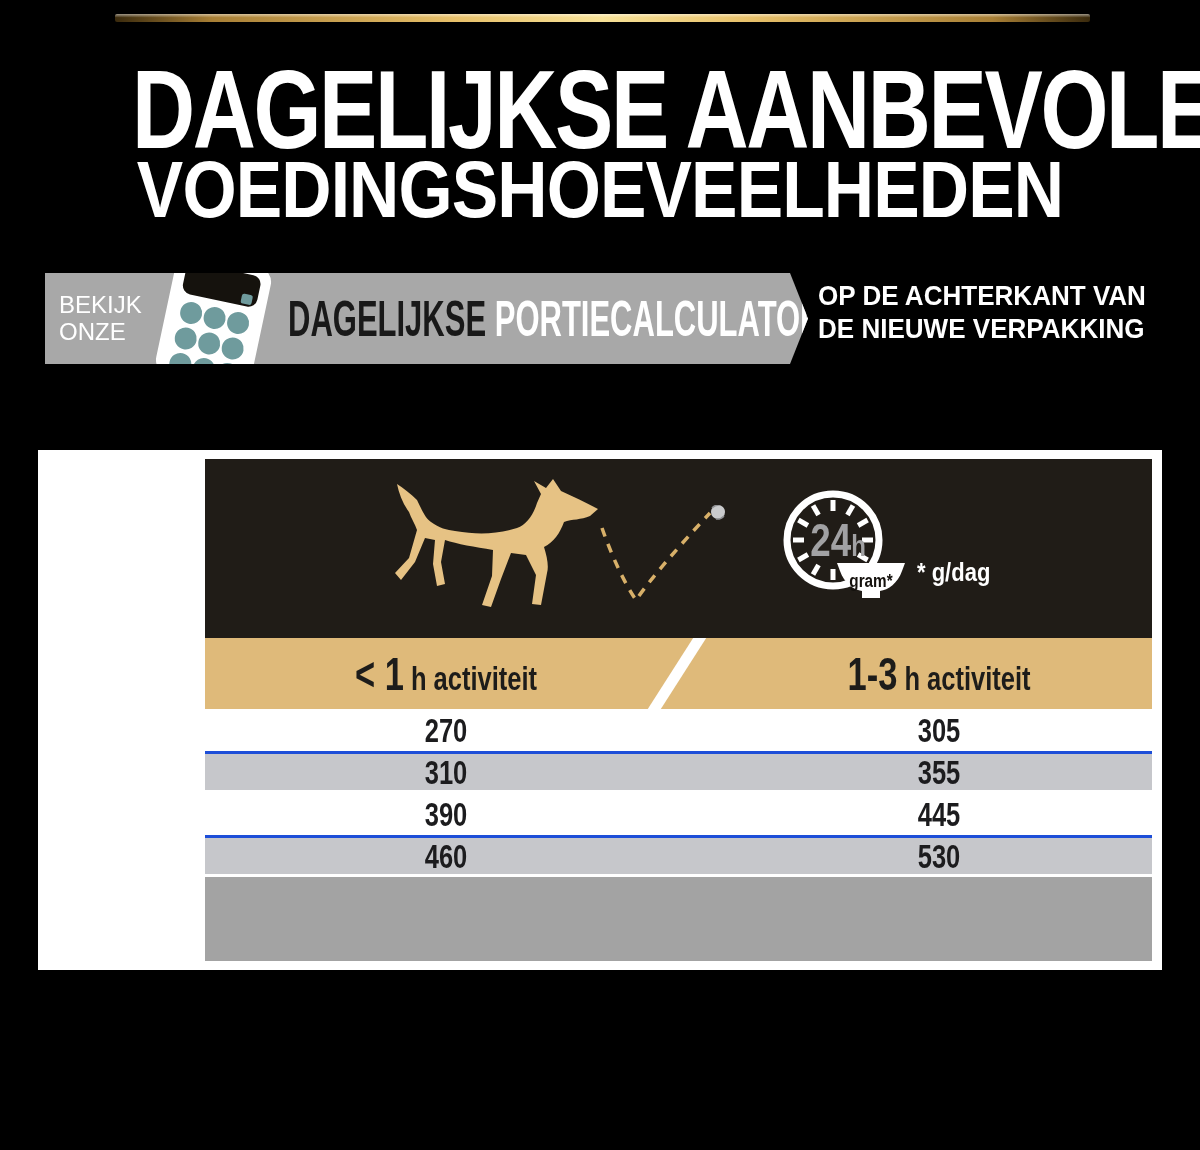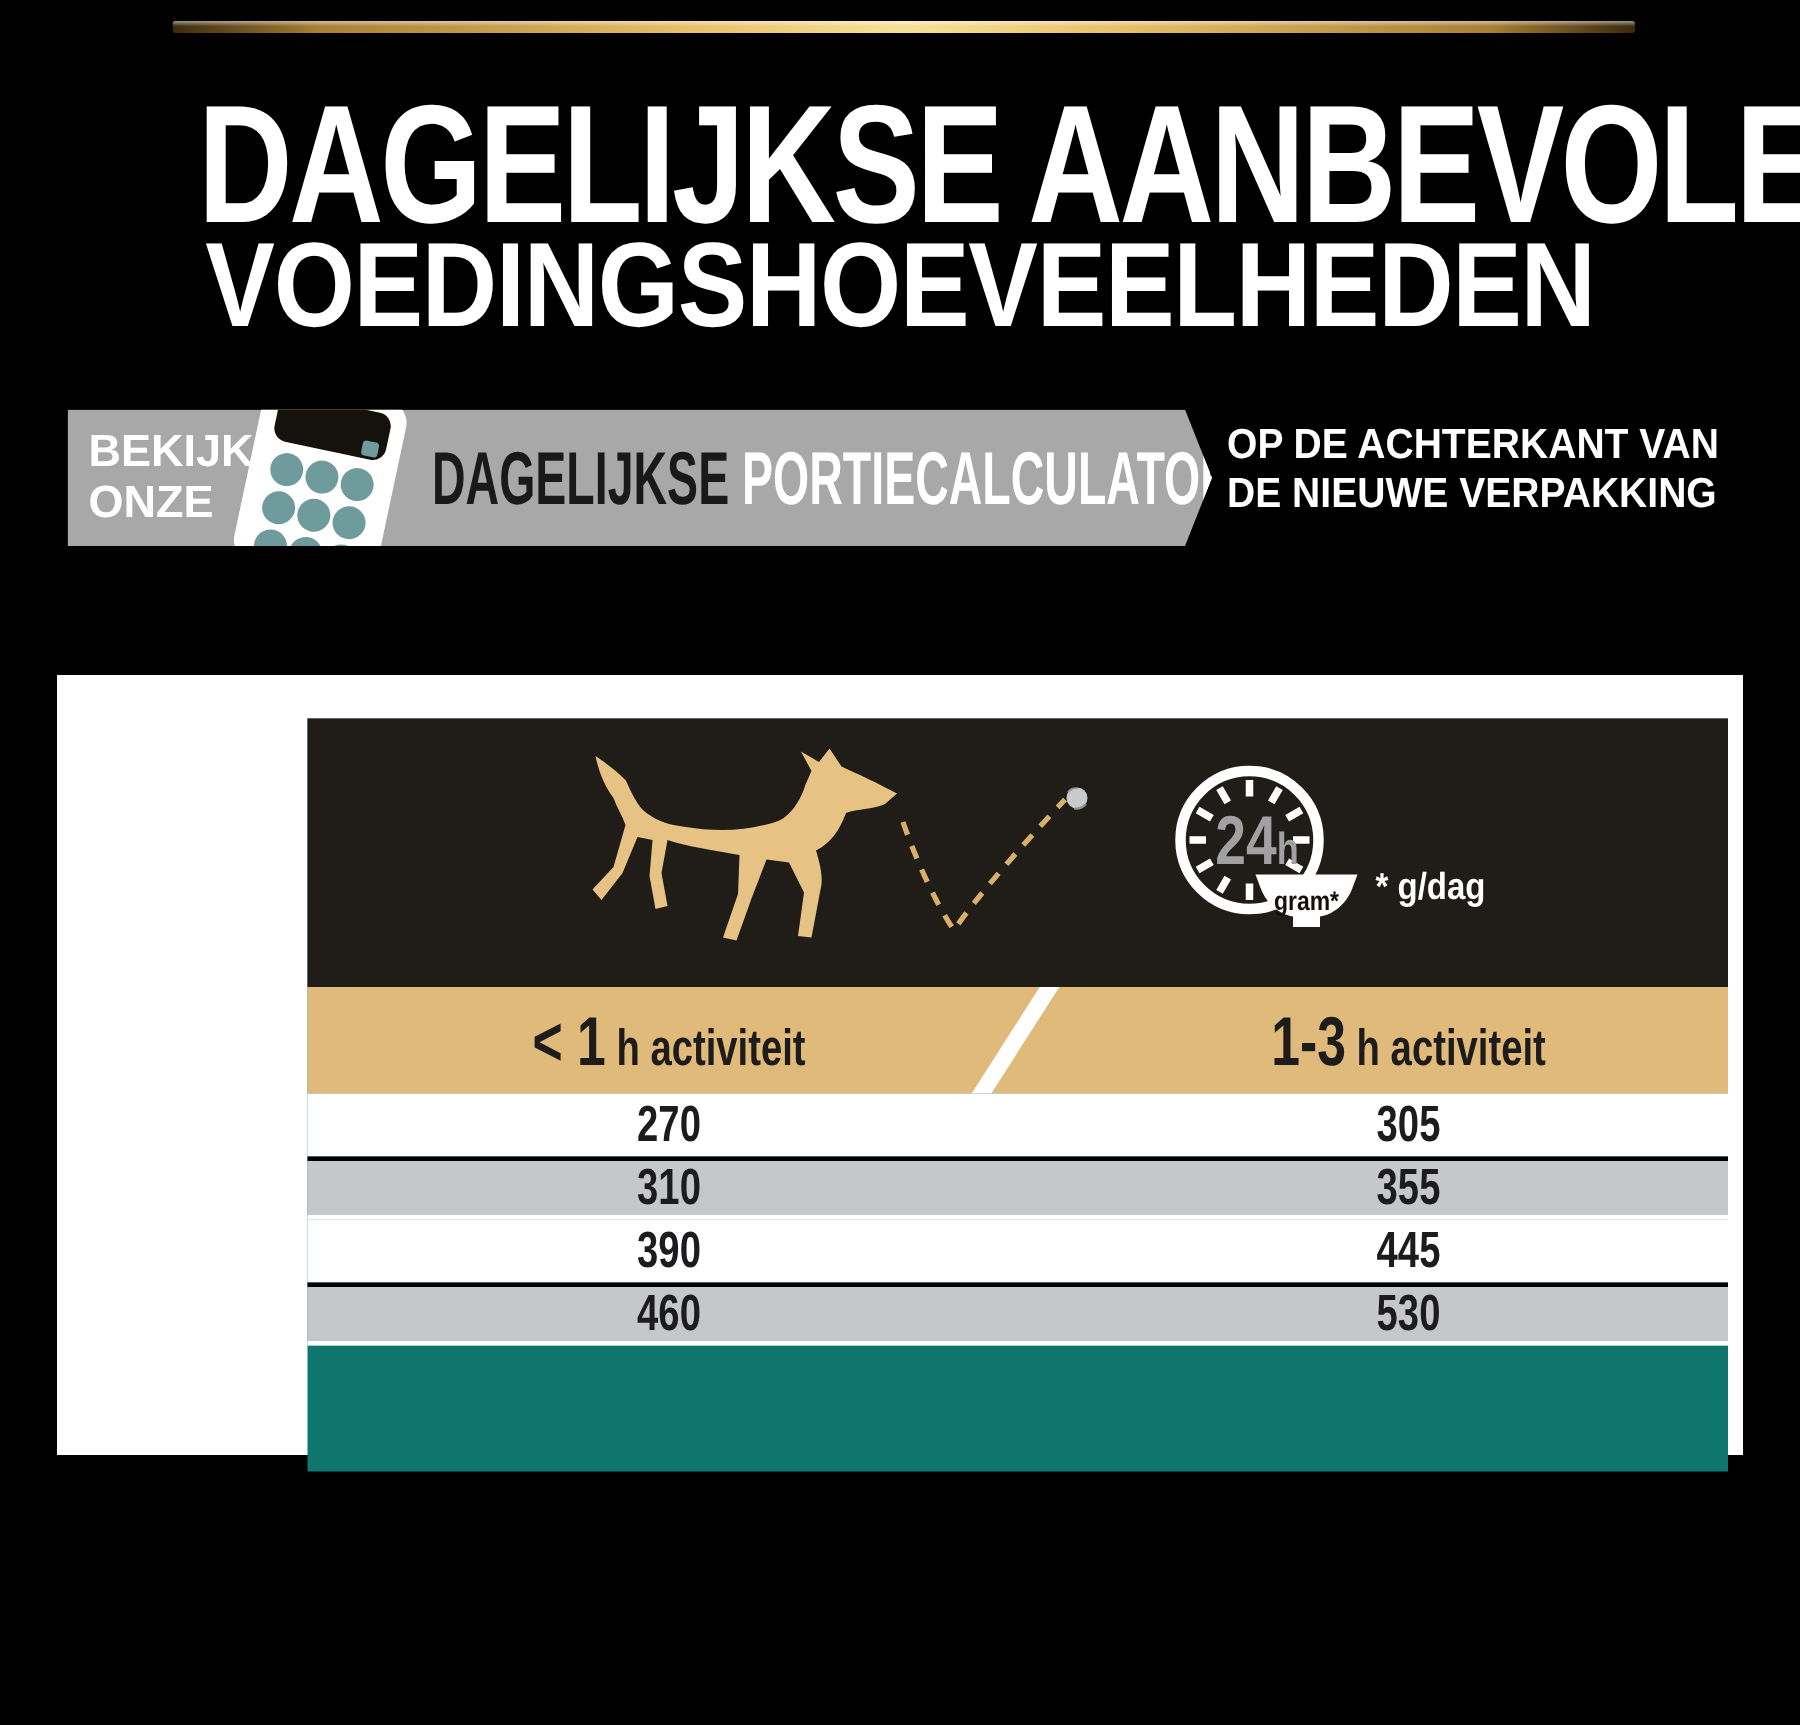--- a/index.html
+++ b/index.html
@@ -25,21 +25,21 @@
     font-size:80px;font-weight:bold;line-height:1.0;letter-spacing:-1px;
     transform:scaleX(0.87);white-space:nowrap;
   }
   
   .banner{
     position:absolute;left:45px;top:273px;width:763px;height:91px;background:#a8a8a8;
     clip-path:polygon(0 0, calc(100% - 18px) 0, 100% 50%, calc(100% - 18px) 100%, 0 100%);
   }
   .banner-intro{
     position:absolute;left:14px;top:50%;transform:translateY(-50%);
-    color:#fff;font-weight:bold;font-size:30px;line-height:1.15;letter-spacing:0;
+    color:#fff;font-weight:normal;font-size:24px;line-height:1.15;letter-spacing:0;
   }
   .calc-wrap{
     position:absolute;left:118px;top:-16px;width:102px;height:128px;
     transform:rotate(12deg);
   }
   .banner-label{
     position:absolute;left:243px;top:50%;
     transform:translateY(-50%) scaleX(0.62);transform-origin:left center;
     white-space:nowrap;font-size:50px;font-weight:bold;letter-spacing:0;
   }
@@ -56,21 +56,21 @@
   }
   .weight-col{
     position:absolute;left:9px;top:9px;width:150px;height:502px;background:#8b8b8f;
   }
   .scale-icon{position:absolute;left:15px;top:12px;}
   .wlabel{
     position:absolute;left:75px;font-size:34px;font-weight:bold;color:#2a2a2c;
     transform:translate(-50%,-50%) scaleX(0.78);white-space:nowrap;
   }
   .content{
-    position:absolute;left:167px;top:9px;width:947px;height:502px;background:#0f766e;margin-top:20px;
+    position:absolute;left:167px;top:9px;width:947px;height:502px;background:#a3a3a3;
   }
   .band-dark{
     position:absolute;left:0;top:0;width:947px;height:179px;background:#201c17;overflow:hidden;
   }
   .dog-gold{position:absolute;left:190px;top:19px;}
   .traj{position:absolute;left:395px;top:46px;}
   .clock{position:absolute;left:573px;top:26px;}
   .clock-label{
     position:absolute;left:633px;top:81px;transform:translate(-50%,-50%) scaleX(0.8);
     color:#a1a1a3;font-weight:bold;white-space:nowrap;
@@ -92,21 +92,21 @@
   .hdr{
     position:absolute;top:50%;transform:translate(-50%,-50%) scaleX(0.75);
     white-space:nowrap;color:#1d1c1a;font-weight:bold;
   }
   .hdr .big{font-size:46px;}
   .hdr .sm{font-size:34px;}
   .hdr.c1{left:241px;}
   .hdr.c2{left:734px;}
   .rows{position:absolute;left:0;top:250px;width:947px;height:252px;}
   .trow{position:relative;width:947px;height:42px;background:#fff;}
-  .trow.alt{background:#c6c7cb;border-top:3px solid #000000;border-bottom:3px solid #fff;box-sizing:border-box;padding-left:24px;}
+  .trow.alt{background:#c6c7cb;border-top:3px solid #1d4ed8;border-bottom:3px solid #fff;box-sizing:border-box;padding-left:24px;}
   .val{
     position:absolute;top:50%;transform:translate(-50%,-50%) scaleX(0.75);
     font-size:34px;font-weight:bold;color:#1c1c1e;white-space:nowrap;
   }
   .val.c1{left:241px;}
   .val.c2{left:734px;}
   
   .footnote{
     position:absolute;left:0;top:1048px;width:100%;text-align:center;color:#fff;
     font-size:29px;line-height:33px;font-weight:400;

